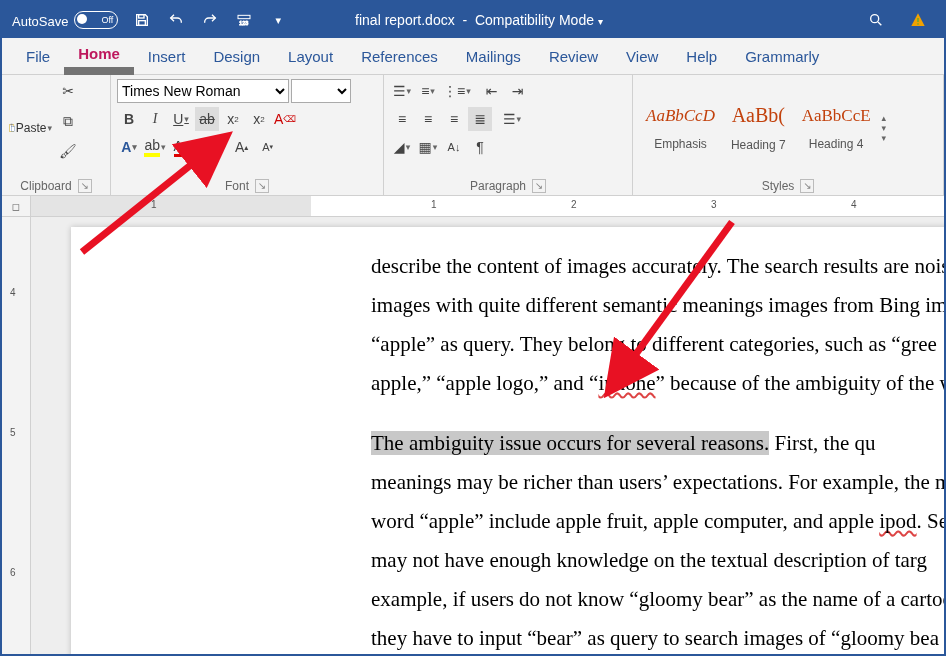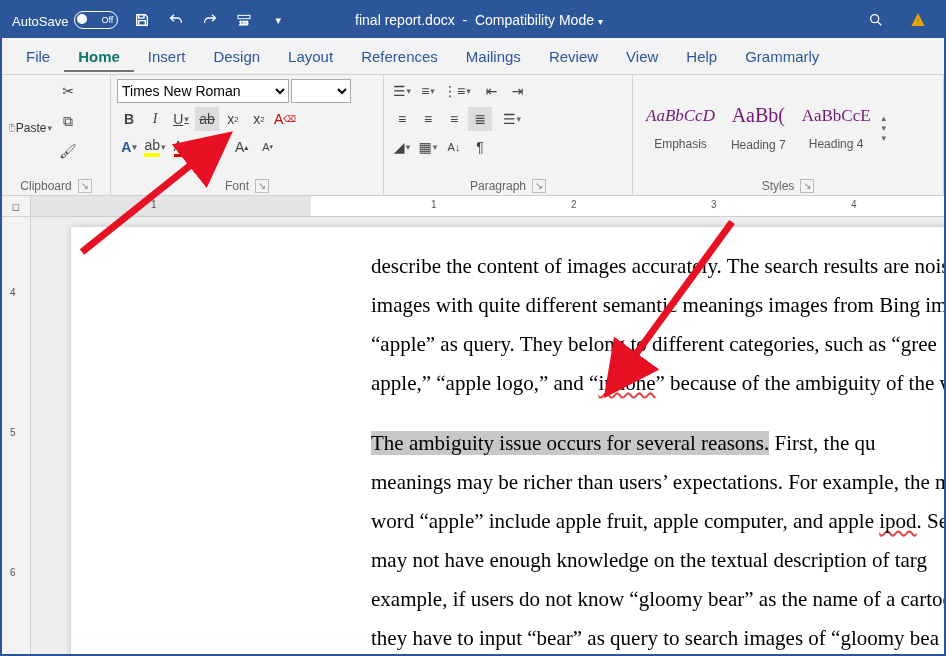--- a/index.html
+++ b/index.html
@@ -12,35 +12,35 @@
   .titlebar .tb-center span{pointer-events:auto;}
   .titlebar .tb-right{display:flex;align-items:center;gap:14px;margin-right:6px;}
   .tb-btn{display:inline-flex;align-items:center;justify-content:center;width:28px;height:28px;color:#fff;}
   .autosave{display:flex;align-items:flex-end;gap:6px;padding:0 4px;}
   .toggle{width:34px;height:16px;border:1px solid #fff;border-radius:10px;position:relative;font-size:9px;display:flex;align-items:center;padding:0 4px;justify-content:flex-end;}
   .toggle::before{content:"";width:10px;height:10px;border-radius:50%;background:#fff;position:absolute;left:2px;top:2px;}
   .ico{width:16px;height:16px;display:inline-block;}
   
   .tabs{background:#f3f3f3;border-bottom:1px solid #d0d0d0;height:36px;display:flex;align-items:center;gap:0;padding:0 10px;color:#2b579a;font-size:15px;}
   .tab{padding:8px 14px 8px;cursor:default;}
-  .tab.active{color:#0f766e;border-bottom:2px solid #737373;font-weight:600;padding-bottom:5px;}
+  .tab.active{color:#be185d;border-bottom:8px solid #737373;font-weight:600;padding-bottom:5px;}
   
   .ribbon{background:#f3f3f3;display:flex;height:120px;border-bottom:1px solid #d0d0d0;}
   .group{border-right:1px solid #d0d0d0;display:flex;flex-direction:column;justify-content:space-between;padding:4px 6px 2px;}
   .group-body{display:flex;gap:4px;flex:1;}
   .group-label{font-size:12px;color:#666;text-align:center;padding:2px 0 0;display:flex;align-items:center;justify-content:center;gap:6px;}
   .dlg{font-size:10px;color:#888;border:1px solid #bbb;width:12px;height:12px;display:inline-flex;align-items:center;justify-content:center;line-height:1;}
   .btn{display:inline-flex;align-items:center;justify-content:center;min-width:22px;height:22px;border:1px solid transparent;font-size:14px;color:#444;}
   .col{display:flex;flex-direction:column;gap:2px;align-items:center;}
   .row{display:flex;gap:2px;align-items:center;}
   select.combo{height:24px;font-size:14px;border:1px solid #aaa;background:#fff;}
   .paste-big{display:flex;flex-direction:row;align-items:center;justify-content:center;width:44px;font-size:12px;color:#333;}
   .paste-big svg{width:28px;height:32px;}
   .style-card{border:1px solid transparent;padding:2px 6px;text-align:center;}
-  .style-card .prev{font-family:"Times New Roman",serif;color:#701a75;}
+  .style-card .prev{font-family:"Times New Roman",serif;color:#c2410c;}
   .style-card .name{font-size:12px;color:#555;margin-top:11px;}
   .drop{font-size:9px;color:#666;margin-left:1px;}
   .hl{background:#ddd;}
   
   .ruler-area{display:flex;height:20px;background:#f3f3f3;border-bottom:1px solid #d0d0d0;font-size:10px;color:#666;}
   .ruler-corner{width:28px;border-right:1px solid #d0d0d0;display:flex;align-items:center;justify-content:center;}
   .ruler-h{flex:1;position:relative;background:linear-gradient(#fff,#fff);}
   .ruler-h .shade{position:absolute;left:0;top:0;bottom:0;width:280px;background:#e4e4e4;}
   .ruler-h .num{position:absolute;top:3px;font-size:10px;color:#555;}
   

